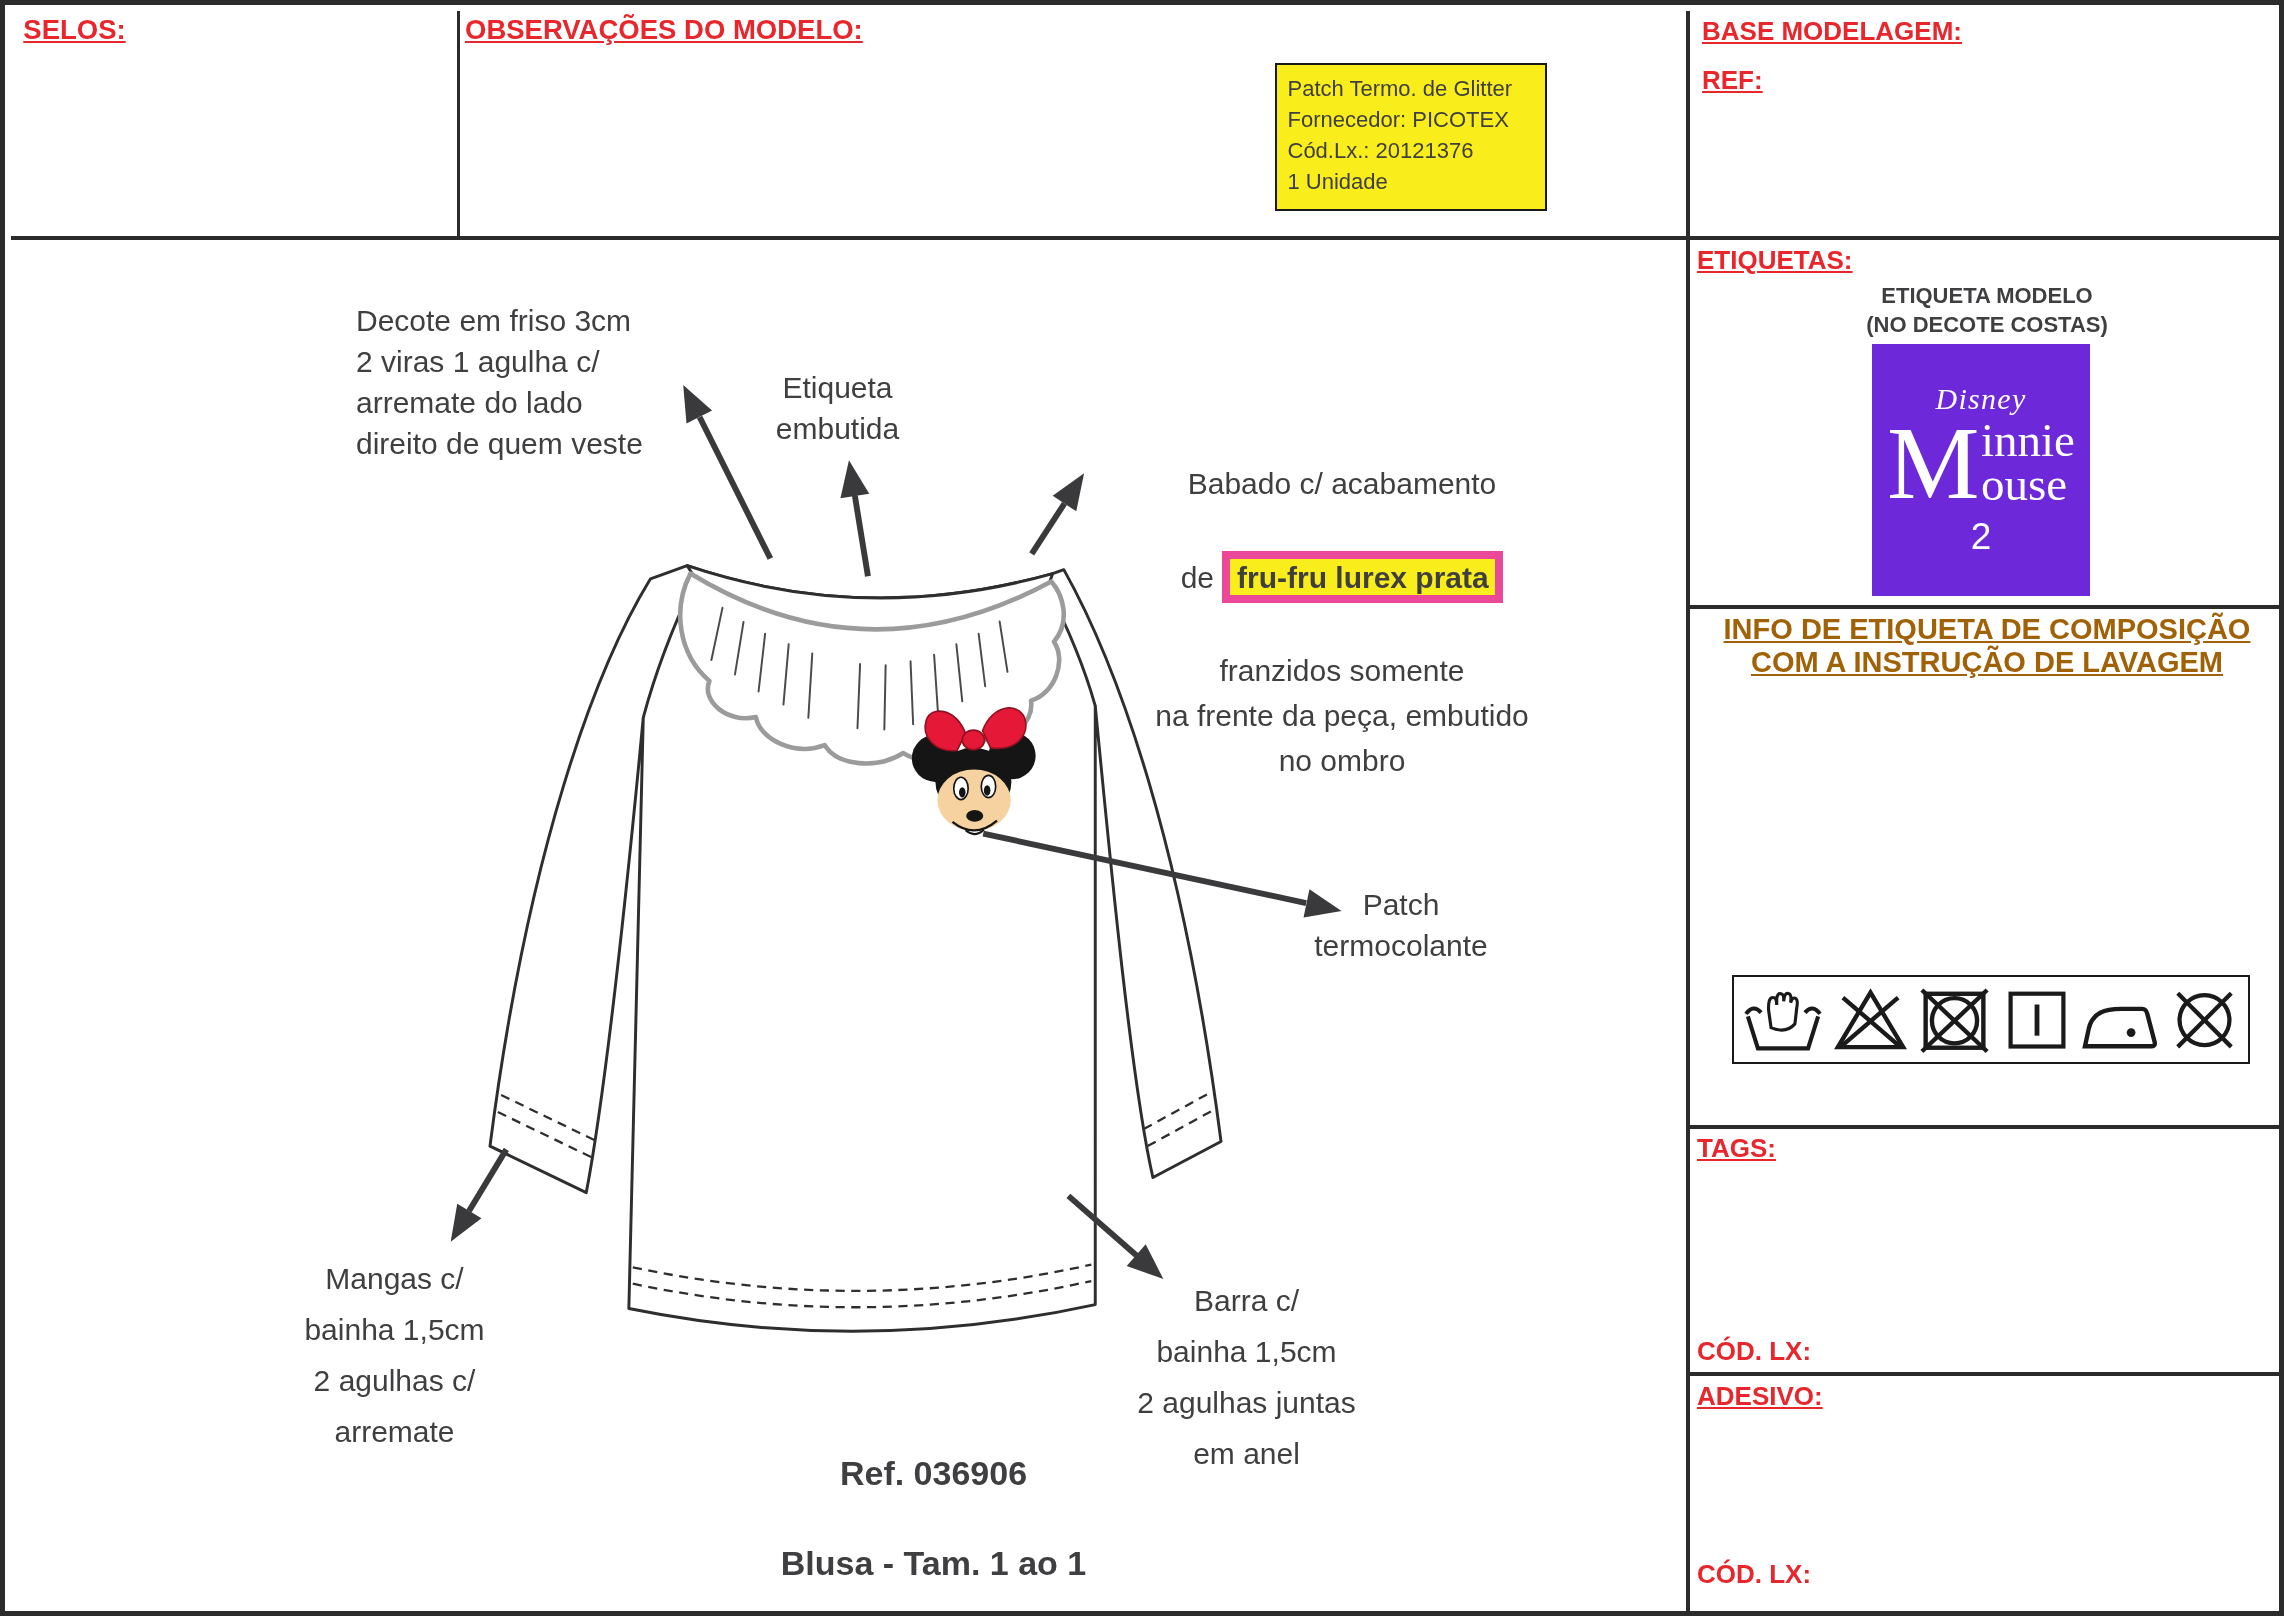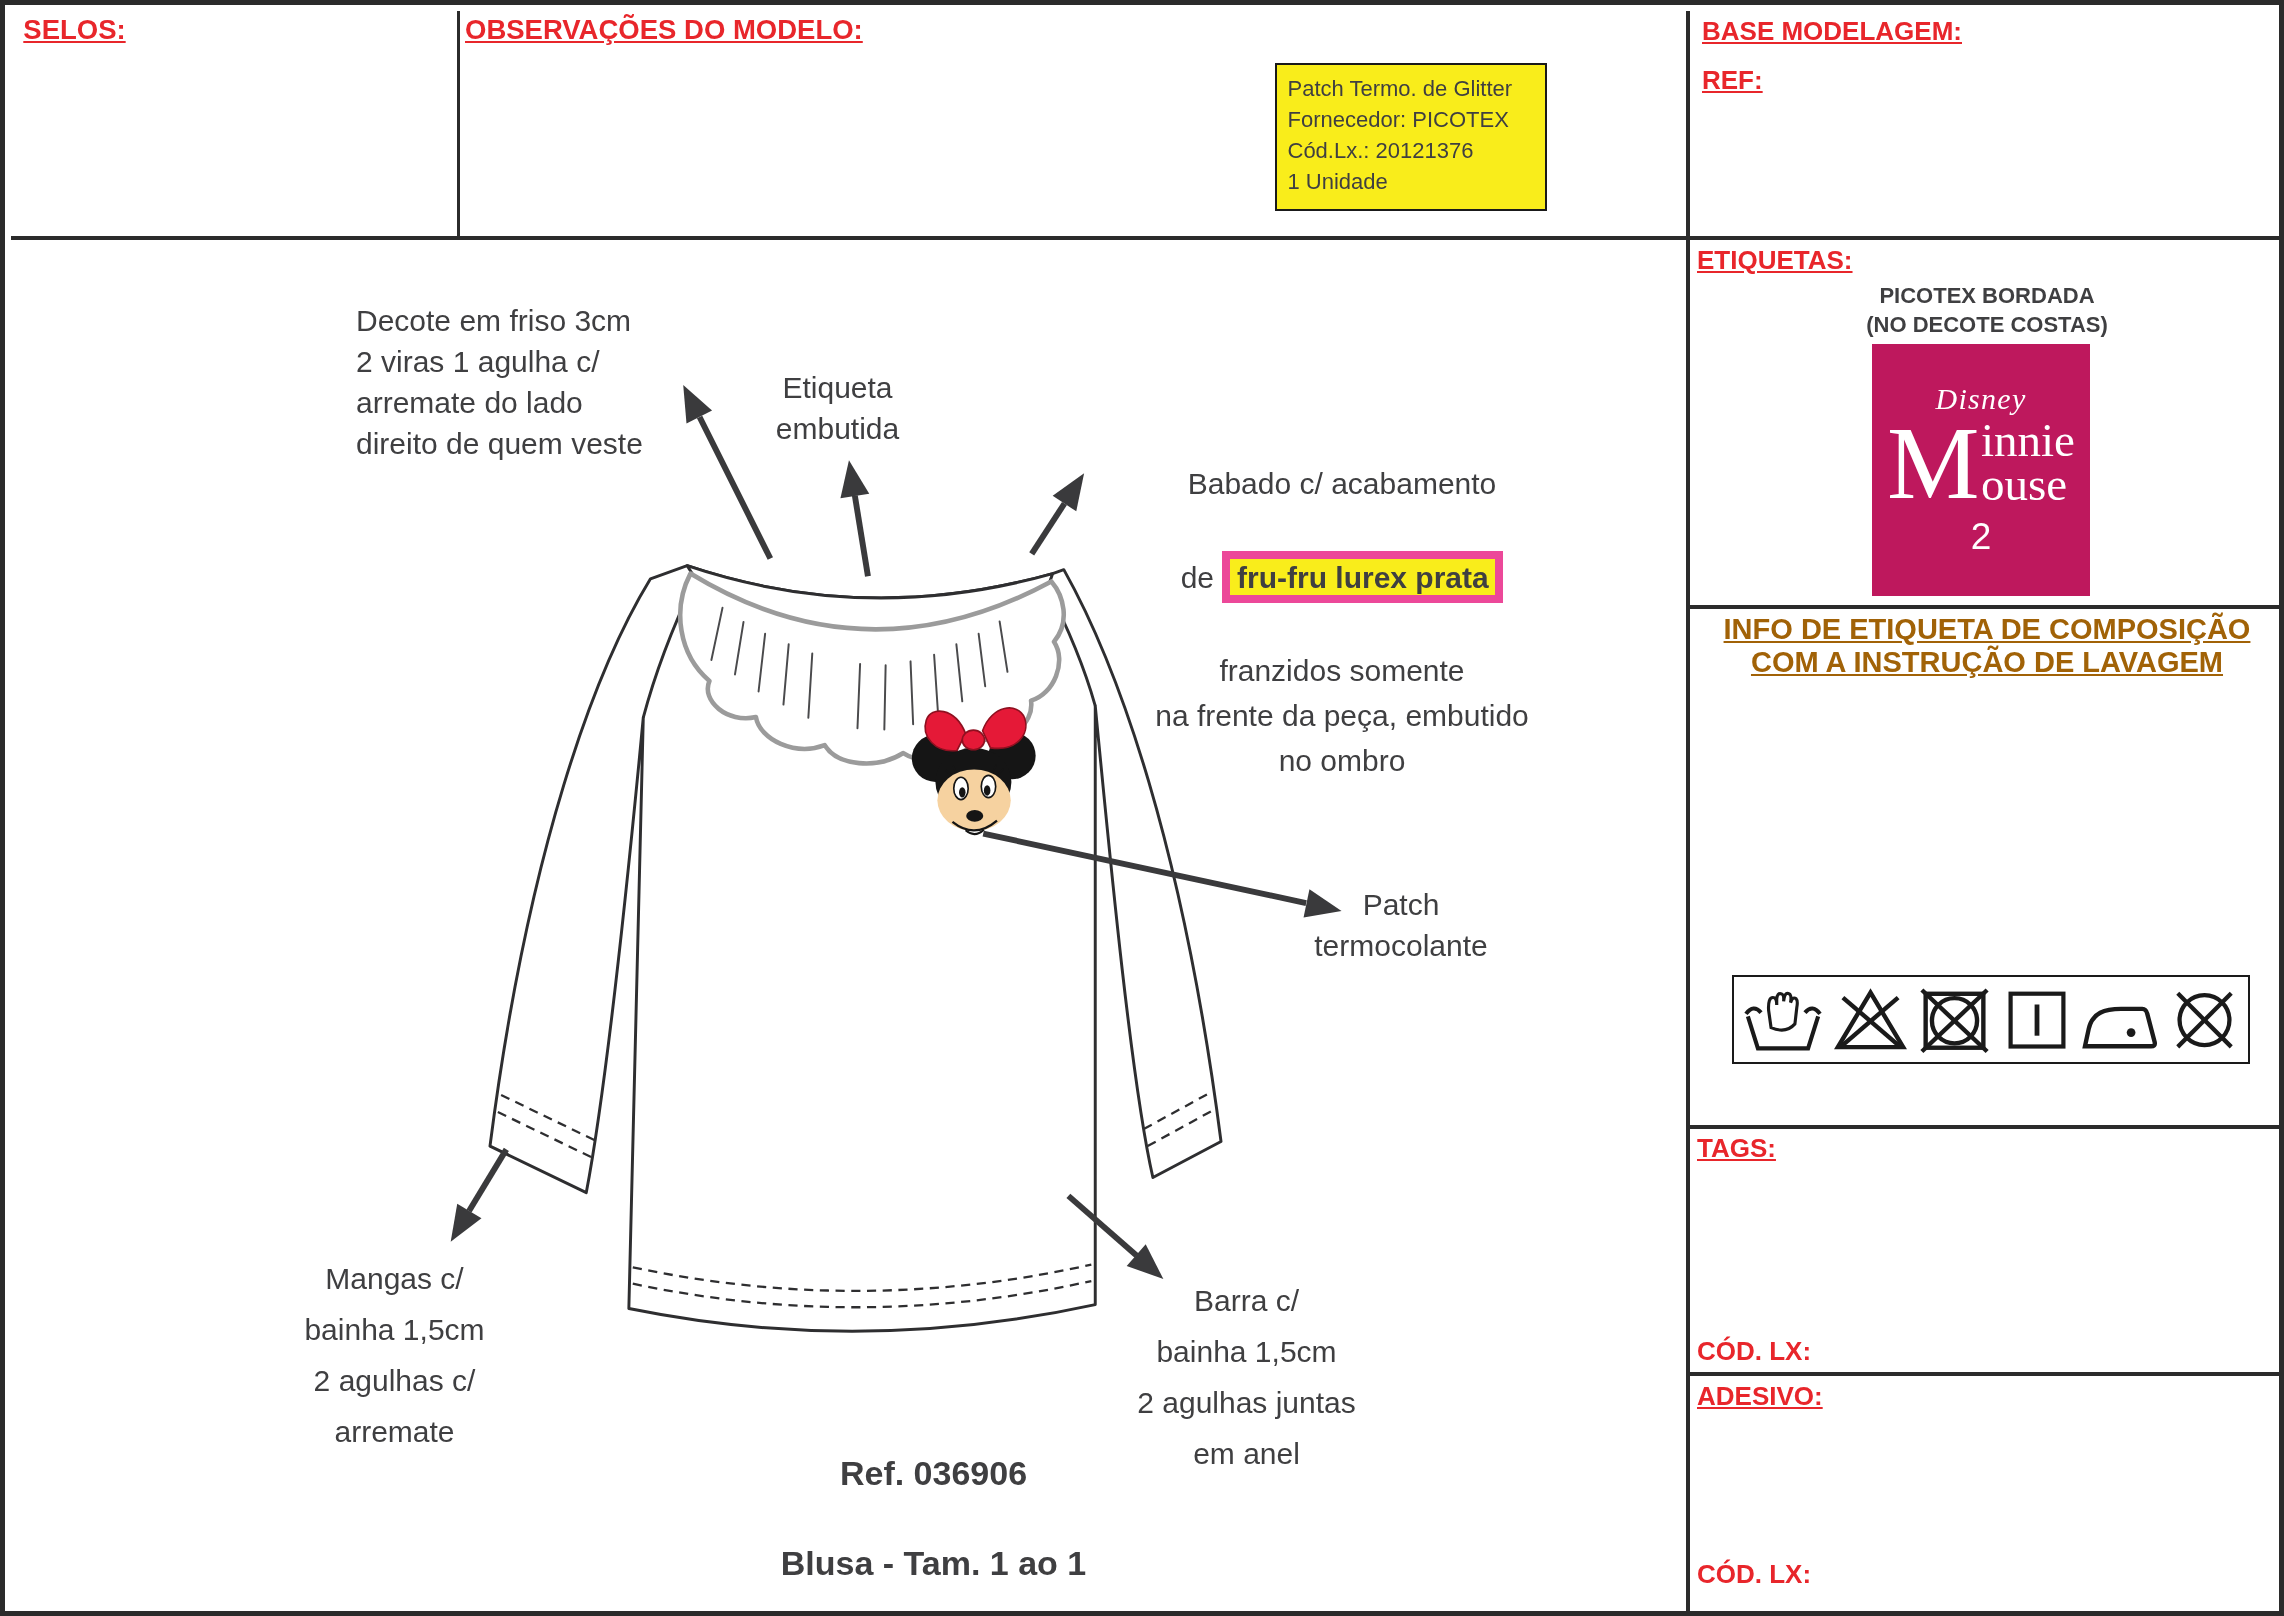--- a/index.html
+++ b/index.html
@@ -12,21 +12,21 @@
   .rhead{position:absolute;color:#e8262b;font-weight:bold;text-decoration:underline;white-space:nowrap;}
   .rlabel{position:absolute;color:#e8262b;font-weight:bold;white-space:nowrap;}
   .sz42{font-size:27.5px;} .sz40{font-size:26px;}
   .note-box{
     position:absolute;left:1270px;top:58px;width:272px;height:148px;box-sizing:border-box;
     background:#f9ed1b;border:2px solid #1a1a1a;padding:7.9px 10.5px;
     font-size:22px;line-height:31px;color:#3f3f41;white-space:pre-line;
   }
   .blackcenter{position:absolute;color:#3f3f41;font-weight:bold;text-align:center;}
   .minnie-box{
-    position:absolute;left:1867px;top:339px;width:218px;height:252px;background:#be185d;
+    position:absolute;left:1867px;top:339px;width:218px;height:252px;background:#6d28d9;
     display:flex;flex-direction:column;align-items:center;justify-content:center;color:#ffffff;
   }
   .disney{font-family:"Liberation Serif",serif;font-style:italic;font-size:30px;letter-spacing:1.3px;margin-bottom:2.6px;}
   .mm{display:flex;align-items:center;line-height:1;}
   .bigM{font-family:"Liberation Serif",serif;font-size:104px;line-height:0.85;}
   .stack{display:flex;flex-direction:column;font-family:"Liberation Serif",serif;font-size:47px;line-height:0.92;margin-left:1.3px;}
   .mnum{font-size:37px;margin-top:9.2px;font-family:"Liberation Sans",sans-serif;}
   .info-head{
     position:absolute;left:1685px;top:608px;width:594px;text-align:center;color:#a16207;
     font-weight:bold;font-size:29px;line-height:33px;text-decoration:underline;white-space:pre-line;
@@ -162,21 +162,21 @@
   <div class="rhead sz42" style="left:18.3px;top:9.2px;">SELOS:</div>
   <div class="rhead sz42" style="left:460px;top:9.2px;">OBSERVAÇÕES DO MODELO:</div>
   <div class="note-box">Patch Termo. de Glitter
 Fornecedor: PICOTEX
 Cód.Lx.: 20121376
 1 Unidade</div>
   <div class="rhead sz40" style="left:1697px;top:10.5px;">BASE MODELAGEM:</div>
   <div class="rhead sz40" style="left:1697px;top:60px;">REF:</div>
 
   <div class="rhead sz40" style="left:1692px;top:240px;">ETIQUETAS:</div>
-  <div class="blackcenter" style="left:1685px;top:278px;width:594px;font-size:22px;">PICOTEX BORDADA</div>
+  <div class="blackcenter" style="left:1685px;top:278px;width:594px;font-size:22px;">ETIQUETA MODELO</div>
   <div class="blackcenter" style="left:1685px;top:307px;width:594px;font-size:22px;">(NO DECOTE COSTAS)</div>
 
   <div class="minnie-box">
     <div class="disney">Disney</div>
     <div class="mm">
       <span class="bigM">M</span>
       <span class="stack">
         <span>innie</span>
         <span>ouse</span>
       </span>

